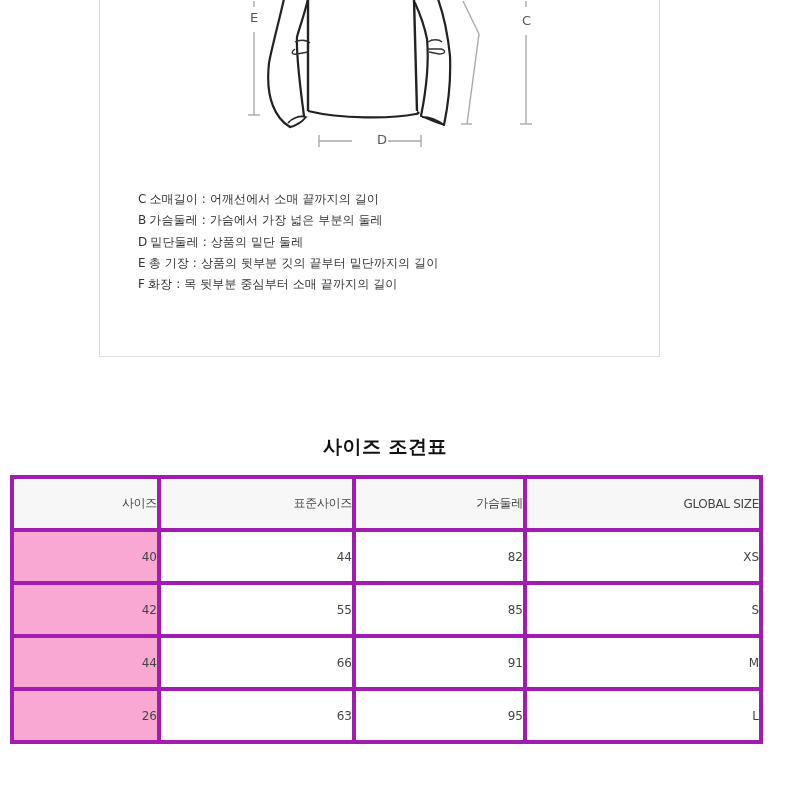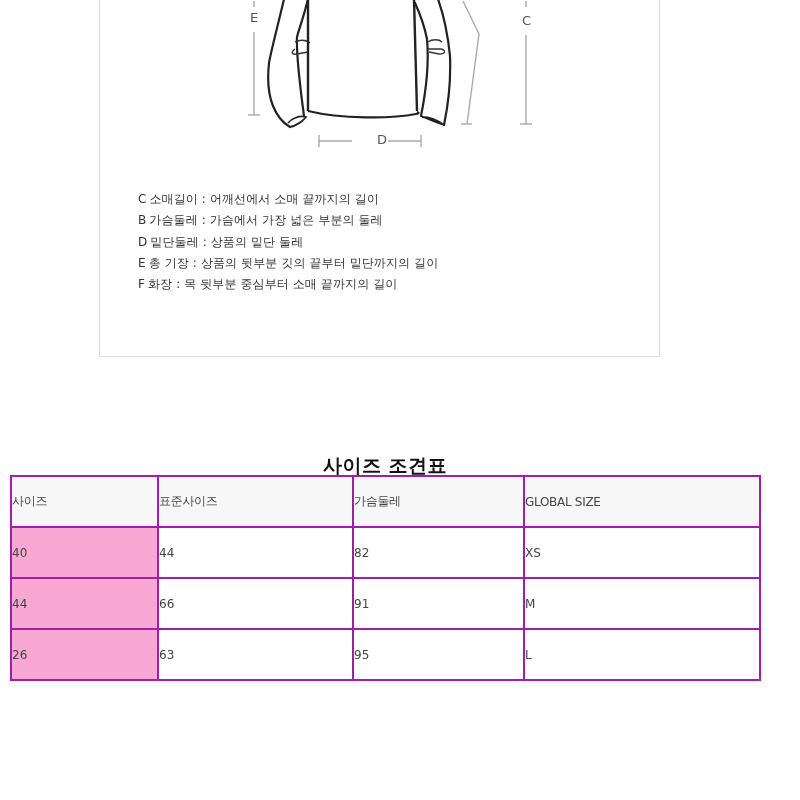--- a/index.html
+++ b/index.html
@@ -55,43 +55,43 @@
       white-space: nowrap;
       letter-spacing: 0.1px;
     }
     .legend .key {
       margin-right: 3px;
     }
     .title {
       position: absolute;
       left: 0;
       width: 770px;
-      top: 453px;
+      top: 434px;
       text-align: center;
       font-size: 19px;
       font-weight: bold;
       color: #111111;
       margin: 0;
       letter-spacing: 0.5px;
     }
     table.size-table {
       position: absolute;
       left: 10px;
       top: 475px;
       width: 749px;
       border-collapse: collapse;
       table-layout: fixed;
       font-size: 12px;
       color: #444444;
     }
     table.size-table th,
     table.size-table td {
-      border: 2px solid #a21caf;
+      border: 4px solid #a21caf;
       height: 49px;
-      text-align: left;
+      text-align: right;
       vertical-align: middle;
       padding: 0;
       font-weight: normal;
     }
     table.size-table th {
       background: #f7f7f7;
       letter-spacing: -0.3px;
     }
     table.size-table td.first {
       background: #f9a8d4;
@@ -188,20 +188,26 @@
       </tr>
     </thead>
     <tbody>
       <tr>
         <td class="first">40</td>
         <td>44</td>
         <td>82</td>
         <td>XS</td>
       </tr>
       <tr>
+        <td class="first">42</td>
+        <td>55</td>
+        <td>85</td>
+        <td>S</td>
+      </tr>
+      <tr>
         <td class="first">44</td>
         <td>66</td>
         <td>91</td>
         <td>M</td>
       </tr>
       <tr>
         <td class="first">26</td>
         <td>63</td>
         <td>95</td>
         <td>L</td>

